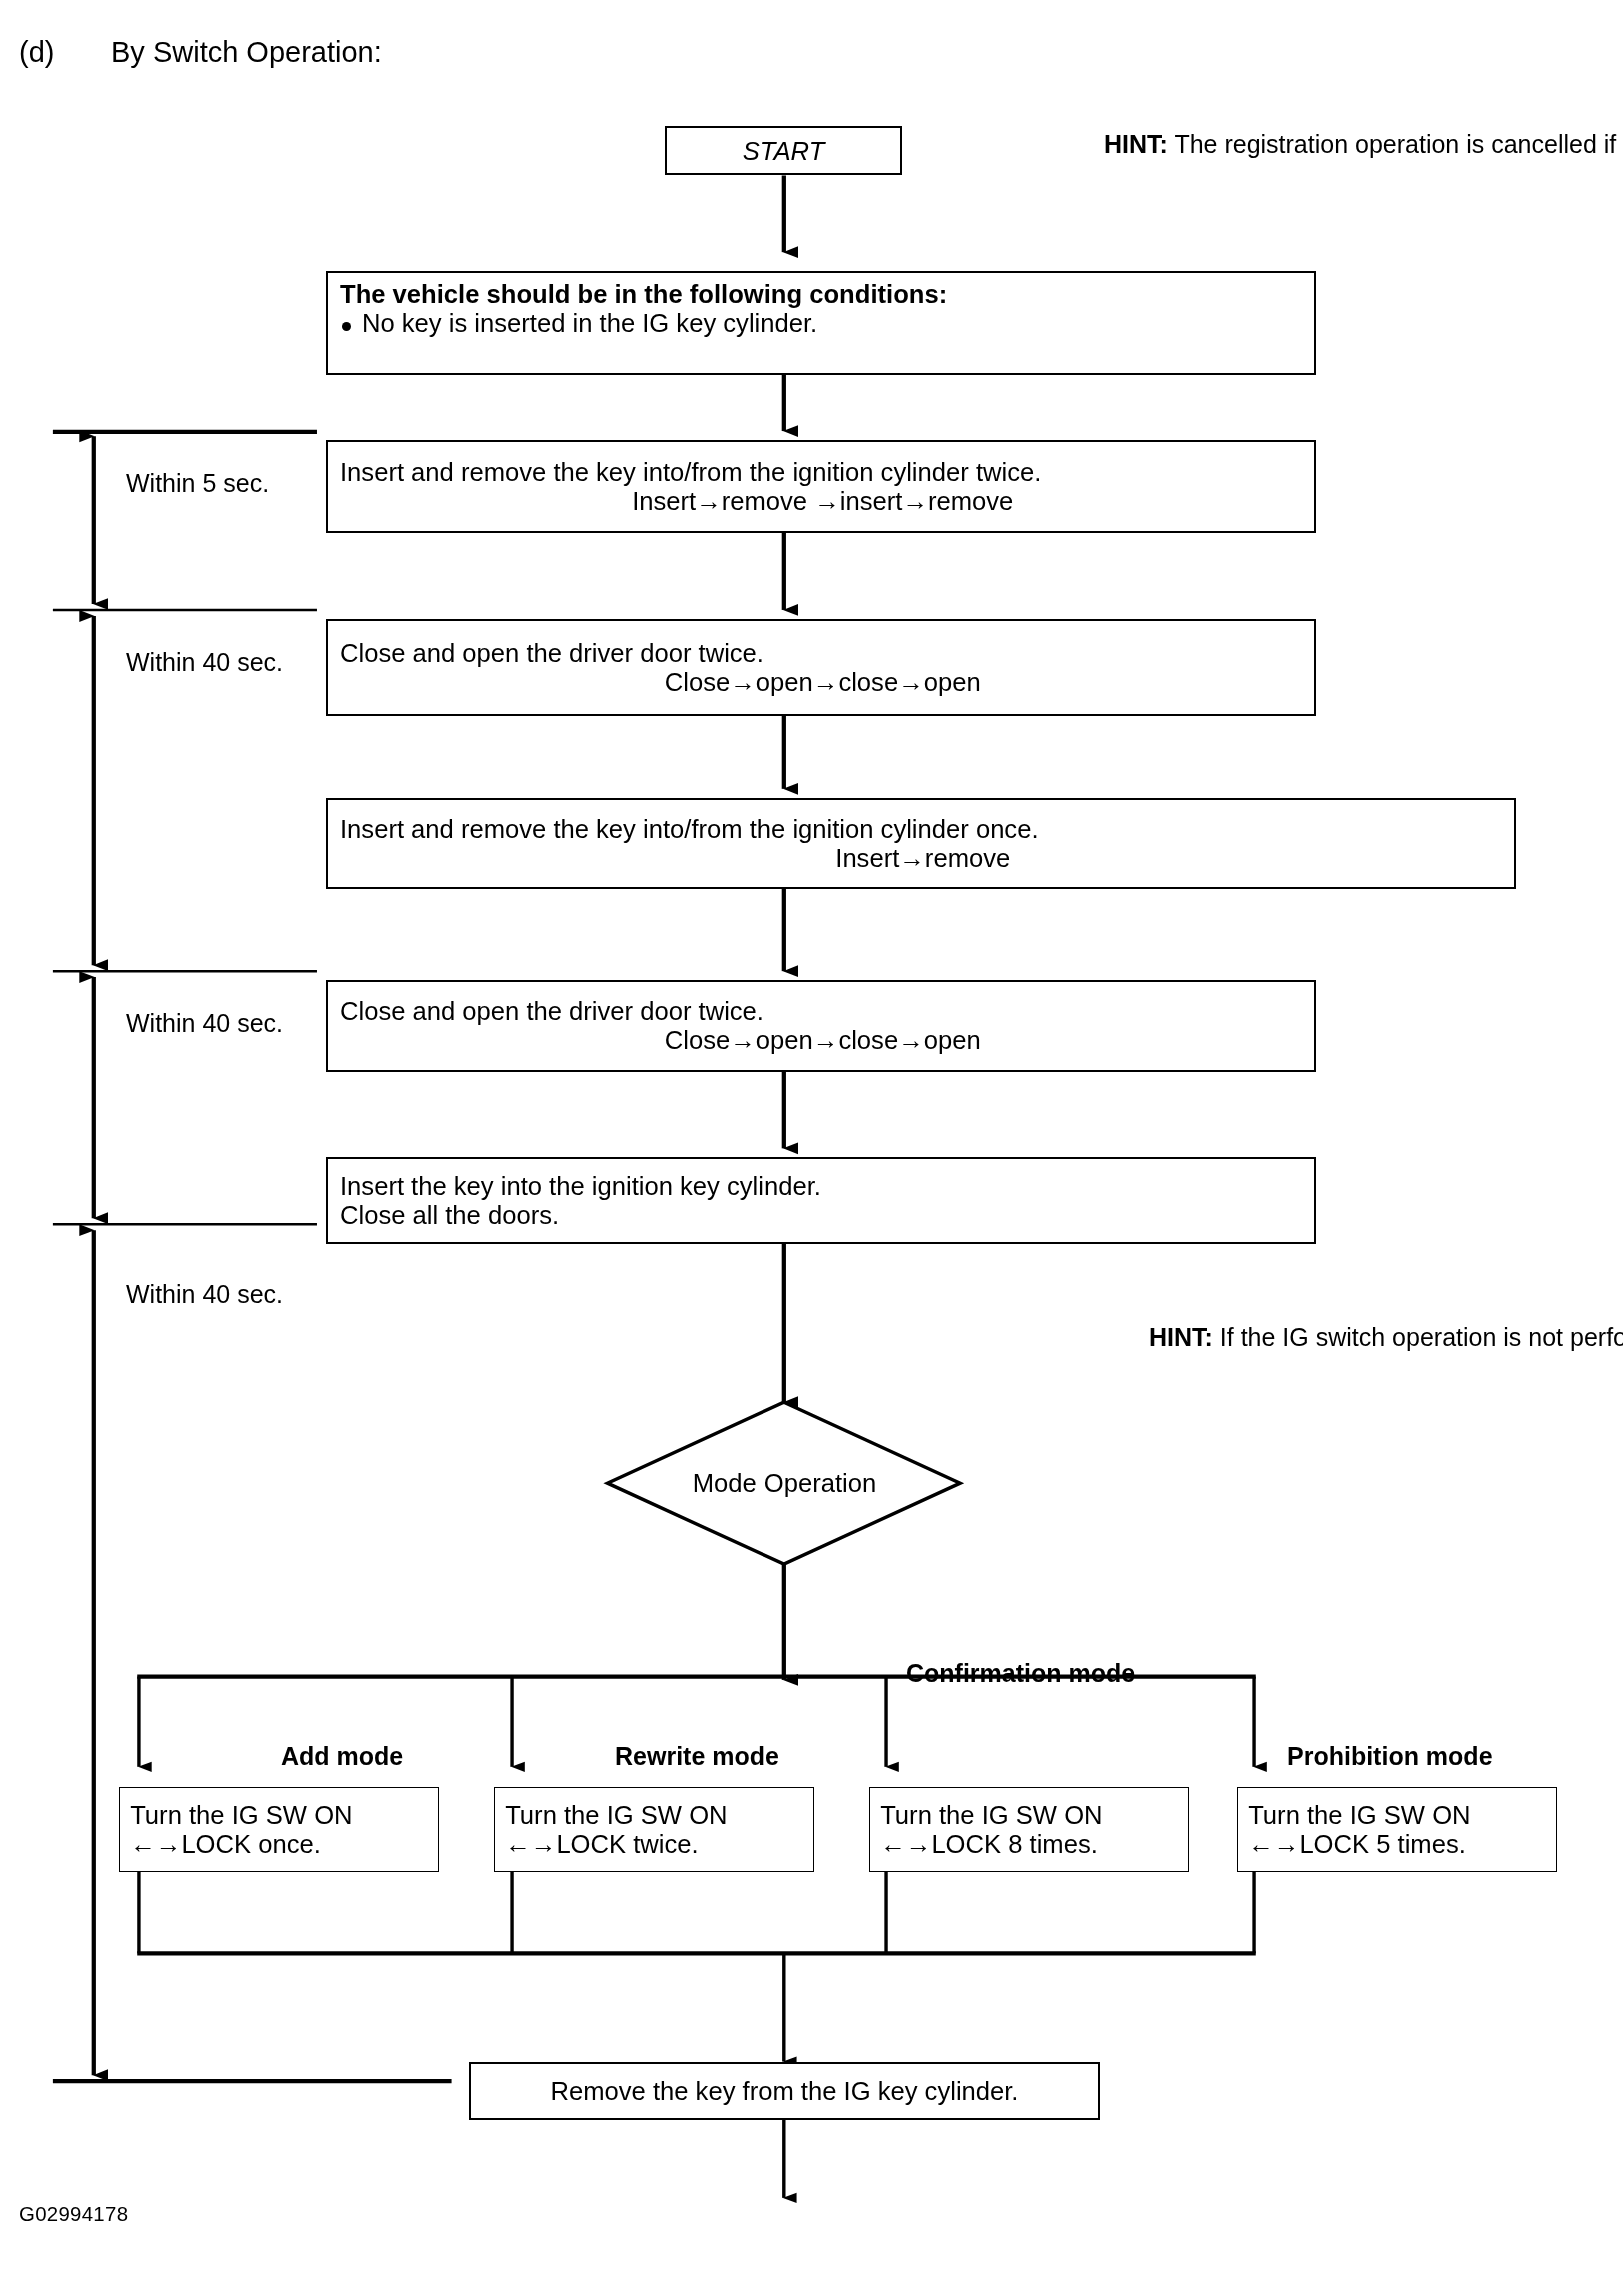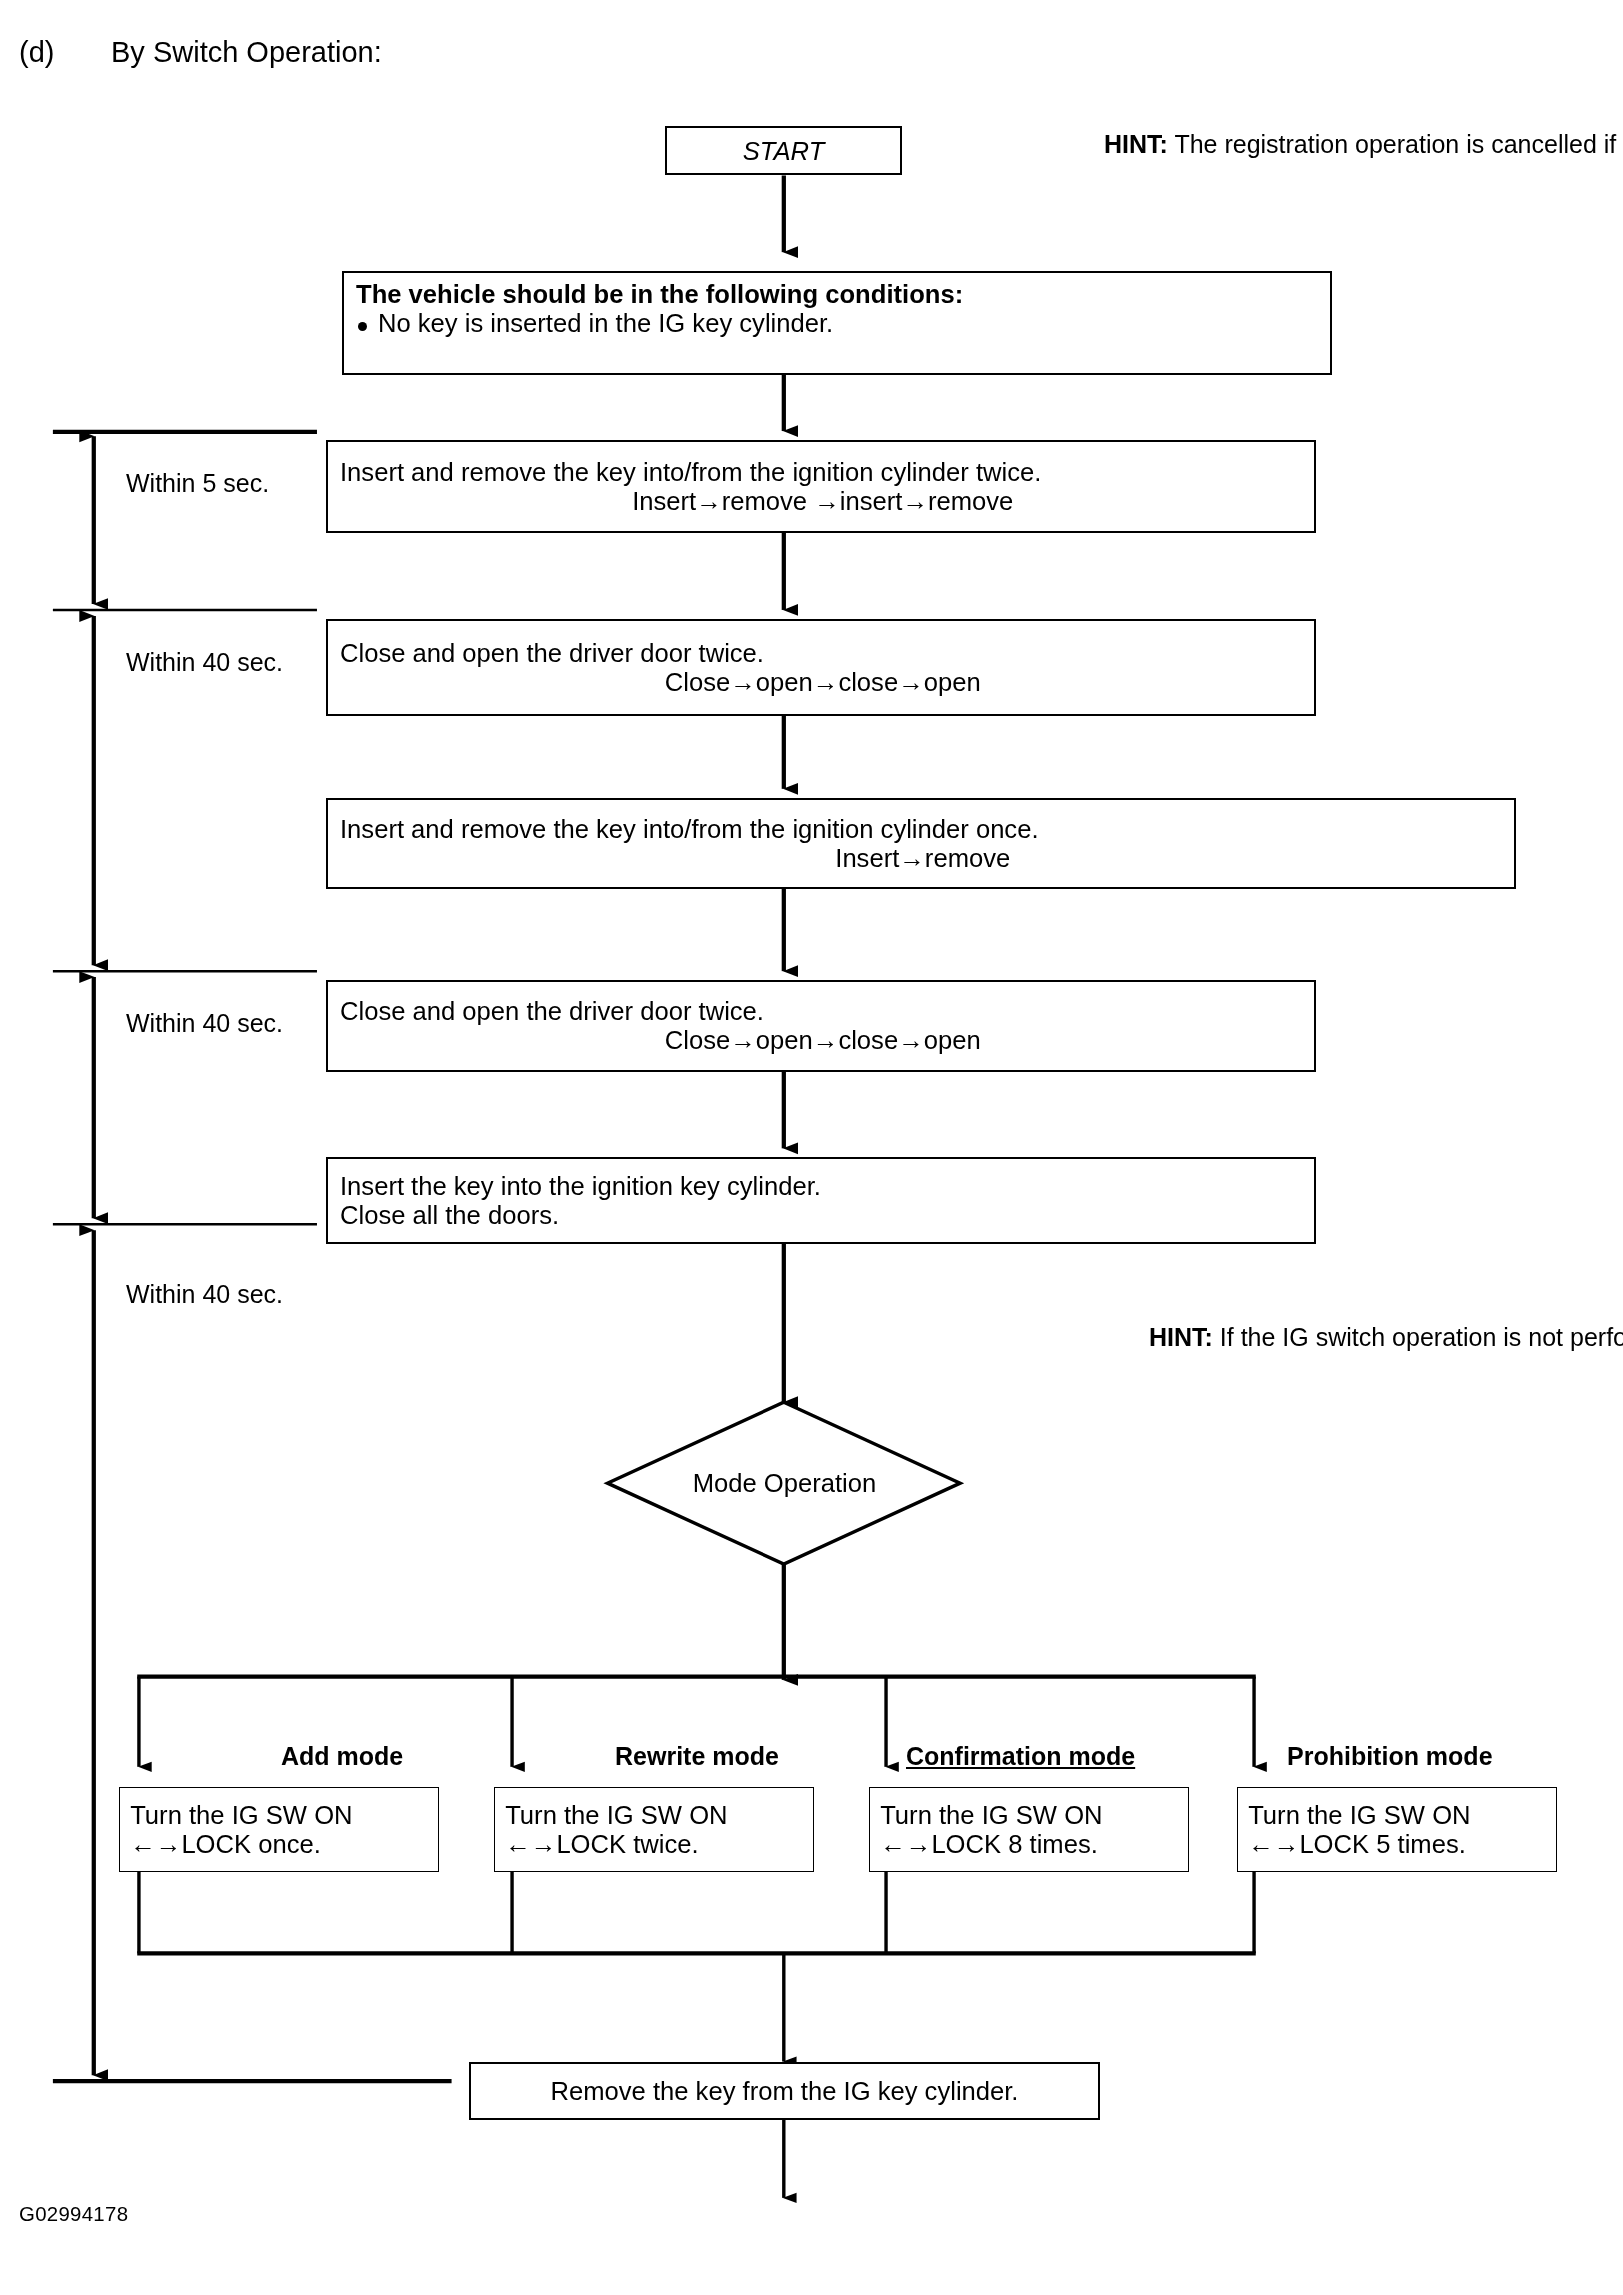--- a/index.html
+++ b/index.html
@@ -164,21 +164,21 @@
 <div class="t heading-text" style="left:111px; top:34px;">By Switch Operation:</div>
 
 <div class="box" style="left:665px; top:126px; width:237px; height:49px;font-style:italic;">
   <div class="box-inner" style="left:0; right:0; text-align:center;">
     <span class="box-text">START</span>
   </div>
 </div>
 
 <div class="t hint" style="left:1104px; top:128px;"><b>HINT:</b><span> The registration operation is cancelled if each operation is not completed within the specified time.</span></div>
 
-<div class="box" style="left:342px; top:271px; width:990px; height:104px;">
+<div class="box" style="left:326px; top:271px; width:990px; height:104px;">
   <div class="box-inner pad-top" style="left:12px; right:8.5px; top:6.8px;">
     <div class="box-text bold">The vehicle should be in the following conditions:</div>
     <div class="box-text bullet-line">No key is inserted in the IG key cylinder.</div>
   </div>
 </div>
 
 <div class="box" style="left:326px; top:440px; width:990px; height:93px;">
   <div class="box-inner" style="left:12px; right:8.5px;">
     <div class="box-text">Insert and remove the key into/from the ignition cylinder twice.</div>
     <div class="box-text-c">Insert→remove →insert→remove</div>
@@ -217,21 +217,21 @@
 <div class="t timing" style="left:126px; top:646px;">Within 40 sec.</div>
 <div class="t timing" style="left:126px; top:1007px;">Within 40 sec.</div>
 <div class="t timing" style="left:126px; top:1278px;">Within 40 sec.</div>
 
 <div class="t hint" style="left:1149px; top:1321px; width:392px;"><b>HINT:</b><span> If the IG switch operation is not performed with the specified number of times (If it is 4 times, 6 times or more), this operation is finished with no response.</span></div>
 
 <div class="t box-text" style="left:608px; top:1467px; width:353px; text-align:center;">Mode Operation</div>
 
 <div class="t modelabel" style="left:281px; top:1740px;">Add mode</div>
 <div class="t modelabel" style="left:615px; top:1740px;">Rewrite mode</div>
-<div class="t modelabel" style="left:906px; top:1740px;text-decoration:underline;">Confirmation mode</div>
+<div class="t modelabel" style="left:906px; top:1657px;">Confirmation mode</div>
 <div class="t modelabel" style="left:1287px; top:1740px;">Prohibition mode</div>
 
 <div class="box thin" style="left:119px; top:1772px; width:320px; height:85px;">
   <div class="box-inner" style="left:10.2px; right:6.8px;">
     <div class="box-text">Turn the IG SW ON</div>
     <div class="box-text">←→LOCK once.</div>
   </div>
 </div>
 
 <div class="box thin" style="left:494px; top:1772px; width:320px; height:85px;">

